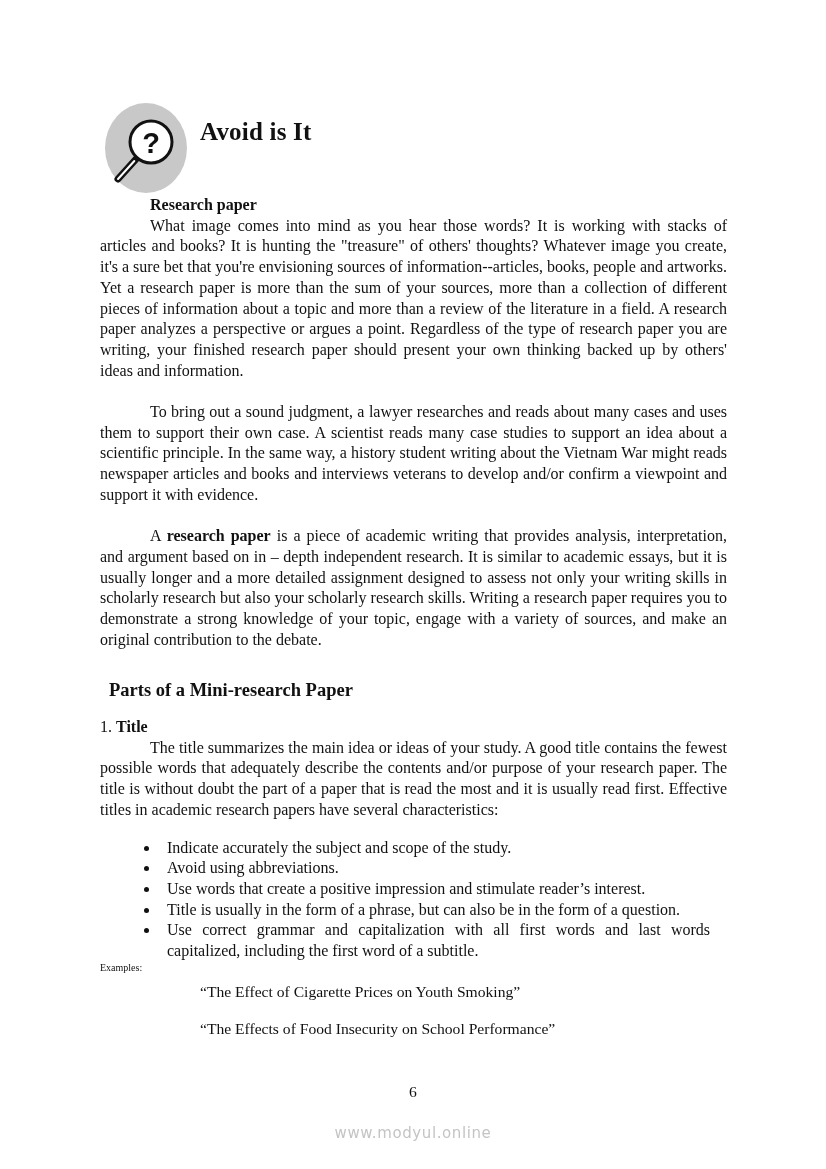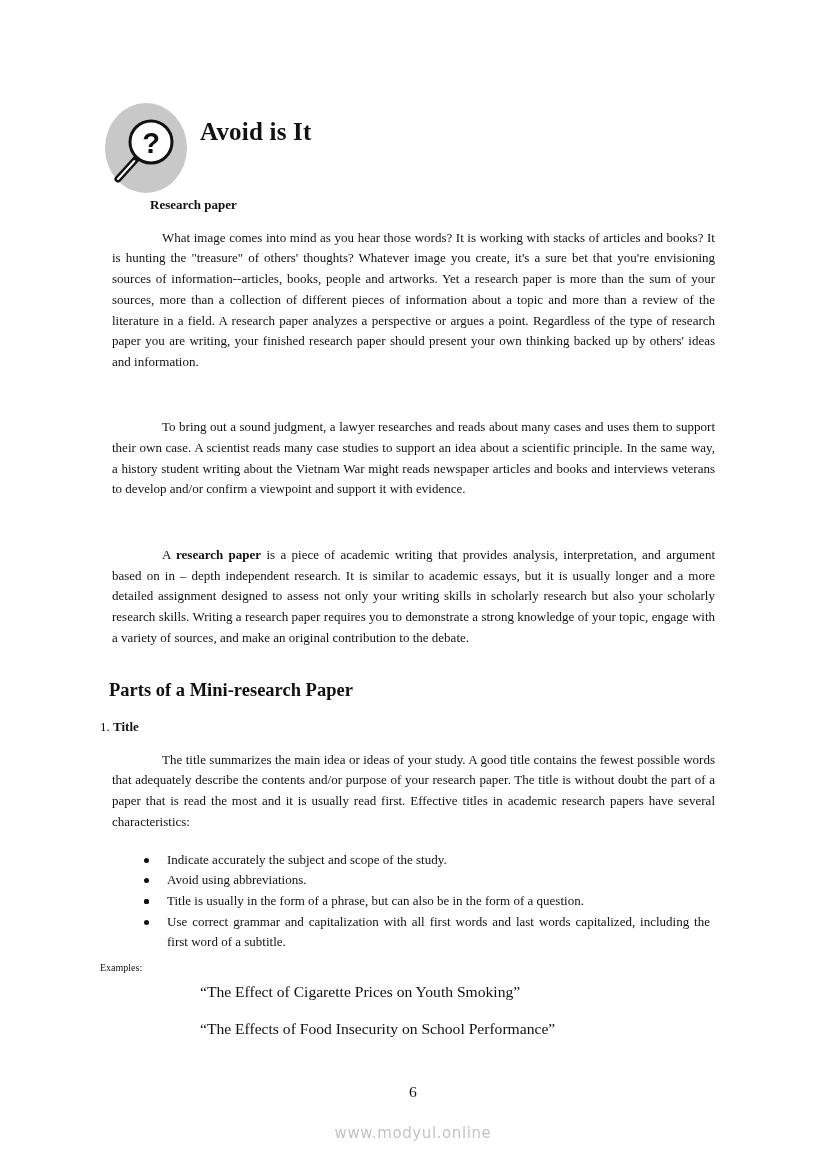--- a/index.html
+++ b/index.html
@@ -1,23 +1,23 @@
 <!DOCTYPE html>
 <html><head>
 <meta charset="utf-8">
 <style>
   html, body { margin: 0; padding: 0; background: #ffffff; }
   body { width: 826px; height: 1169px; position: relative; overflow: hidden;
          font-family: "Liberation Serif", "DejaVu Serif", serif; color: #111; }
   .page { position: absolute; left: 0; top: 0; width: 826px; height: 1169px; }
   .icon-wrap { position: absolute; left: 104px; top: 102px; width: 84px; height: 92px; }
   .section-title { position: absolute; left: 200px; top: 118px; font-size: 25px; font-weight: bold; margin: 0; letter-spacing: 0.2px; }
-  .col { position: absolute; left: 100px; width: 627px; font-size: 13px; line-height: 20.7px; }
+  .col { position: absolute; left: 100px; width: 627px; font-size: 16px; line-height: 20.7px; }
   .subhead { font-weight: bold; margin: 0 0 0 50px; }
-  p { margin: 12px; text-align: justify; text-indent: 50px; }
+  p { margin: 0; text-align: justify; text-indent: 50px; }
   .h2 { position: absolute; left: 100px; top: 671px; font-size: 18.5px; font-weight: bold; margin: 9px; }
   ul.bullets { margin: 17px; padding: 0; list-style: none; }
   ul.bullets li { position: relative; padding-left: 50px; text-align: left; }
   ul.bullets li .dot { position: absolute; left: 27px; top: 8px; width: 5px; height: 5px; border-radius: 50%; background: #111; }
   .examples-label { position: absolute; left: 100px; top: 962px; font-size: 10px; }
   .example { position: absolute; left: 200px; font-size: 15.6px; }
   .page-number { position: absolute; left: 0; width: 826px; top: 1083px; text-align: center; font-size: 15.6px; }
   .watermark { position: absolute; left: 0; width: 826px; top: 1124px; text-align: center;
                font-family: "DejaVu Sans", sans-serif; font-size: 15px; color: #c4c4c4; letter-spacing: 0.6px; }
 </style>
@@ -48,21 +48,21 @@
   </div>
 
   <h2 class="h2">Parts of a Mini-research Paper</h2>
 
   <div class="col" style="top:717px;">
     <div><span>1. </span><b>Title</b></div>
     <p>The title summarizes the main idea or ideas of your study. A good title contains the fewest possible words that adequately describe the contents and/or purpose of your research paper. The title is without doubt the part of a paper that is read the most and it is usually read first. Effective titles in academic research papers have several characteristics:</p>
     <ul class="bullets">
       <li><span class="dot"></span><span>Indicate accurately the subject and scope of the study.</span></li>
       <li><span class="dot"></span><span>Avoid using abbreviations.</span></li>
-      <li><span class="dot"></span></li>
+      <li><span class="dot"></span><span>Use words that create a positive impression and stimulate reader’s interest.</span></li>
       <li><span class="dot"></span><span>Title is usually in the form of a phrase, but can also be in the form of a question.</span></li>
       <li style="text-align:justify"><span class="dot"></span><span>Use correct grammar and capitalization with all first words and last words capitalized, including the first word of a subtitle.</span></li>
     </ul>
   </div>
 
   <div class="examples-label">Examples:</div>
   <div class="example" style="top:983px;">“The Effect of Cigarette Prices on Youth Smoking”</div>
   <div class="example" style="top:1020px;">“The Effects of Food Insecurity on School Performance”</div>
 
   <div class="page-number">6</div>

